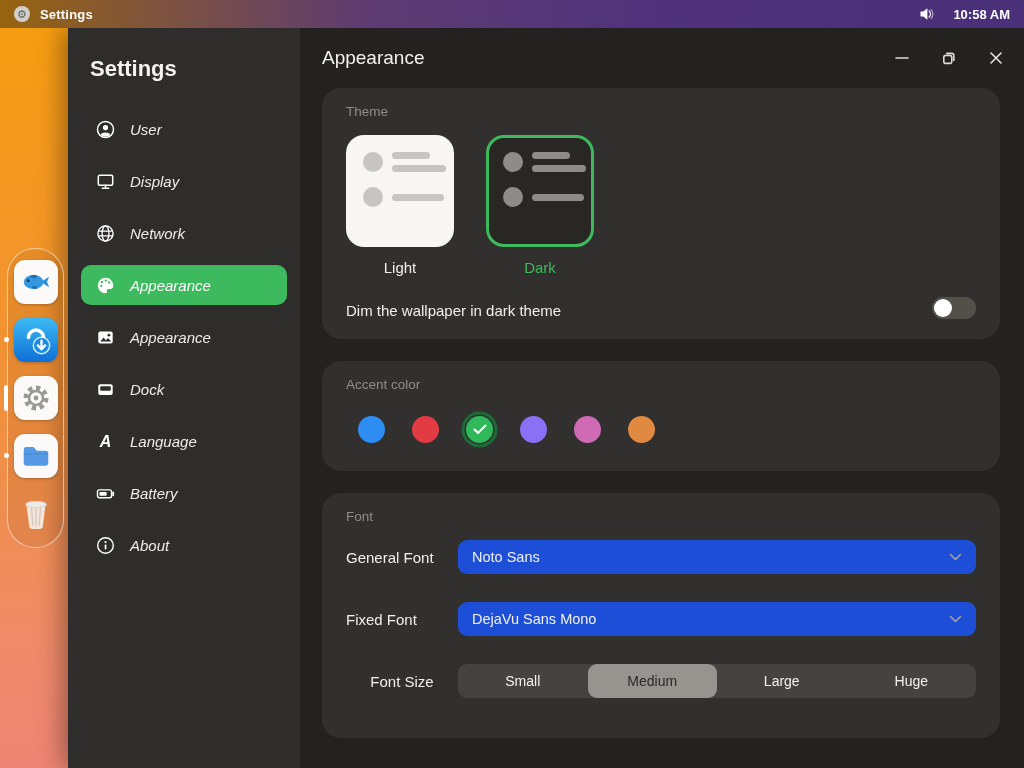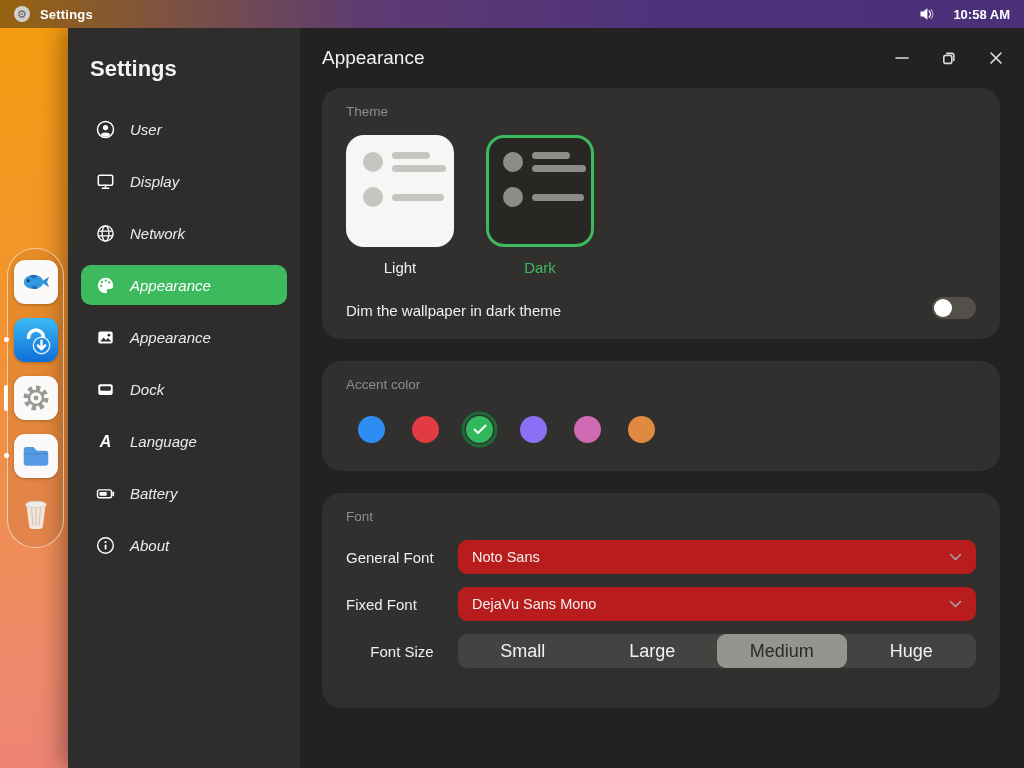--- a/index.html
+++ b/index.html
@@ -84,29 +84,29 @@
   .toggle { width:44px; height:22px; border-radius:11px; background:#525049; position:relative; cursor:default; }
   .toggle .knob { position:absolute; left:2px; top:2px; width:18px; height:18px; border-radius:50%; background:#fff; }
 
   
   .swatch-row { display:flex; align-items:center; gap:27px; padding:8px 0 8px 12px; }
   .swatch { width:27px; height:27px; border-radius:50%; display:flex; align-items:center;
     justify-content:center; cursor:default; }
   .swatch.selected { box-shadow:0 0 0 1.5px #31302e, 0 0 0 4.5px #1d6b38; }
 
   
-  .font-row { display:flex; align-items:center; margin-bottom:13px; }
+  .font-row { display:flex; align-items:center; margin-bottom:28px; }
   .font-row:last-child { margin-bottom:20px;text-align:center; }
   .font-label { width:112px; flex-shrink:0; font-size:15px; color:#f0efed; }
-  .dropdown { flex:1; height:34px; background:#b91c1c; border-radius:9px; display:flex;
+  .dropdown { flex:1; height:34px; background:#1d4ed8; border-radius:9px; display:flex;
     align-items:center; justify-content:space-between; padding:0 14px; font-size:14.5px;
     color:#f2f1ef; cursor:default; }
   .segmented { flex:1; height:34px; background:#454341; border-radius:9px; display:flex; }
   .segment { flex:1; display:flex; align-items:center; justify-content:center;
-    font-size:18px; color:#f2f1ef; border-radius:9px; cursor:default; }
+    font-size:14px; color:#f2f1ef; border-radius:9px; cursor:default; }
   .segment.selected { background:#96948f; color:#2c2a28; }
 </style>
 </head>
 <body>
 
 <div class="screen">
 
   <div class="topbar">
     <div class="tb-left">
       <span class="tb-appicon">⚙</span>
@@ -394,22 +394,22 @@
             <svg width="13" height="8" viewBox="0 0 13 8">
               <path d="M1.5 1.5 L6.5 6.5 L11.5 1.5" fill="none" stroke="#a5a3a0" stroke-width="1.6" stroke-linecap="round" stroke-linejoin="round"></path>
             </svg>
           </div>
         </div>
 
         <div class="font-row">
           <span class="font-label">Font Size</span>
           <div class="segmented">
             <span class="segment">Small</span>
+            <span class="segment selected">Medium</span>
             <span class="segment">Large</span>
-            <span class="segment selected">Medium</span>
             <span class="segment">Huge</span>
           </div>
         </div>
       </div>
 
     </div>
   </div>
 </div>
 
 </body></html>

